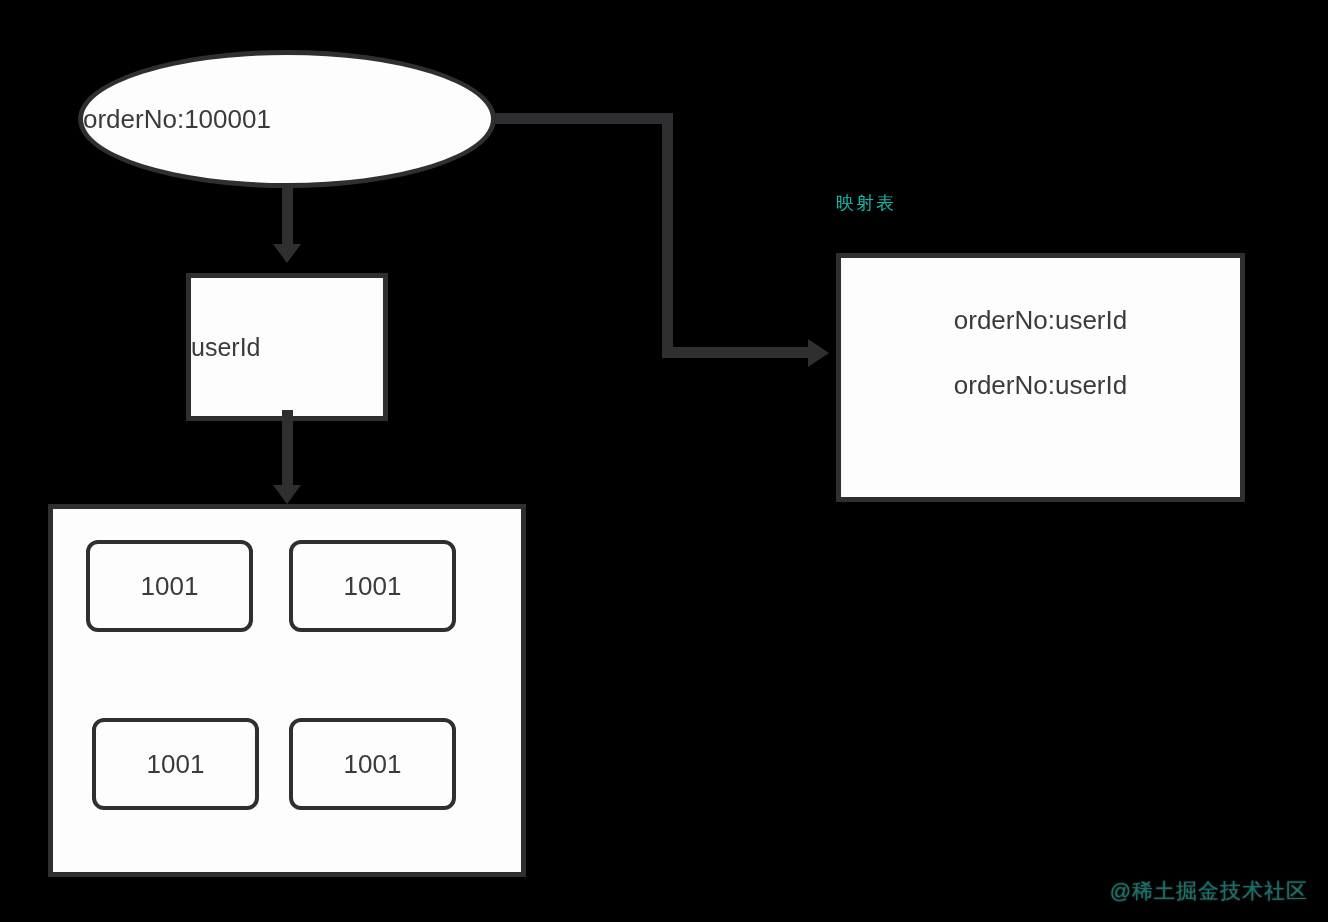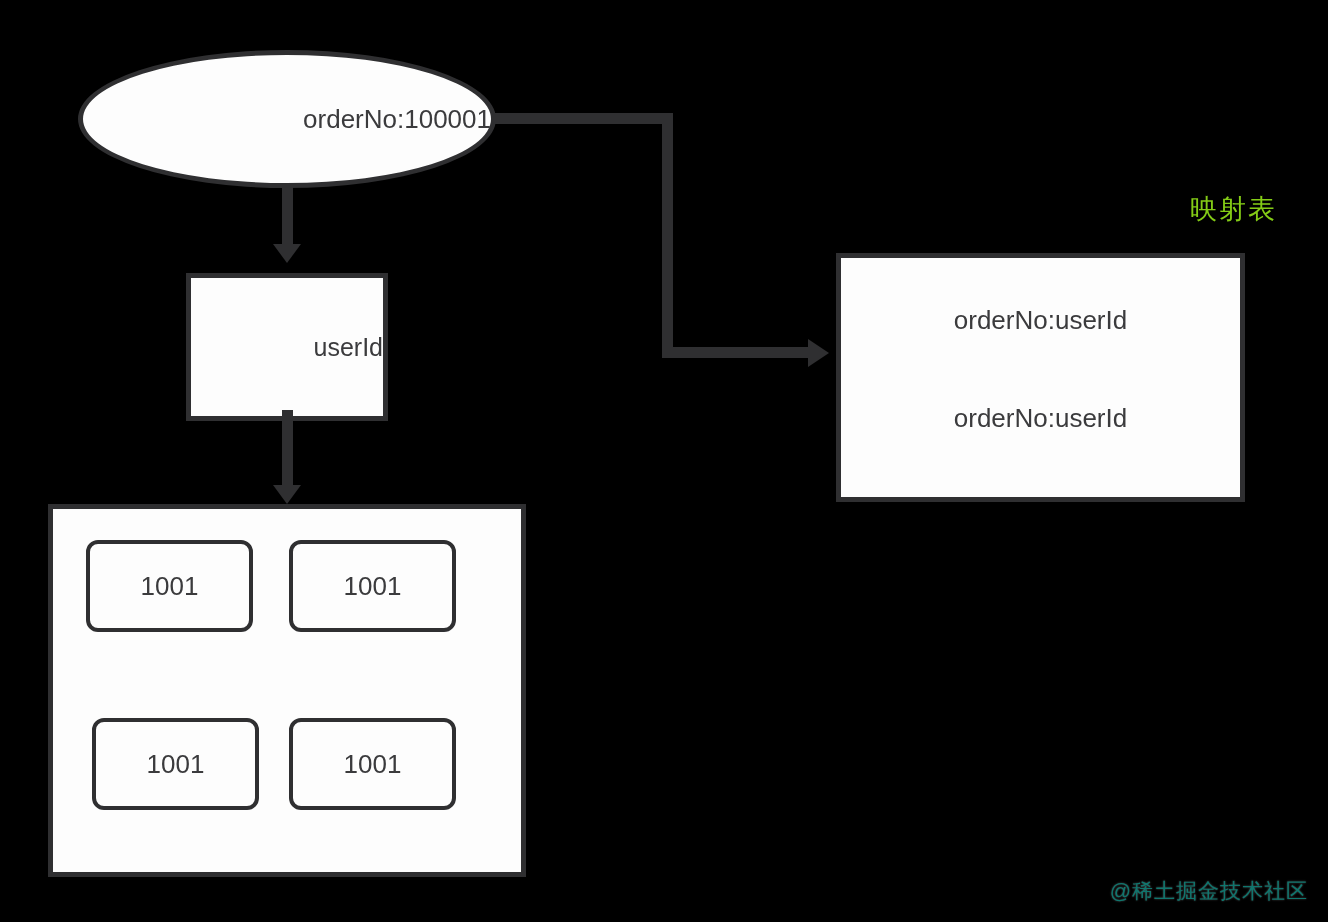--- a/index.html
+++ b/index.html
@@ -13,21 +13,21 @@
   .canvas { position: absolute; inset: 0; }
 
   
   .node {
     position: absolute;
     background: #fdfdfd;
     border: 5px solid #2f2f31;
     color: #3b3b3d;
     display: flex;
     align-items: center;
-    justify-content: flex-end;
+    justify-content: flex-start;
     font-size: 26px;
   }
   .ellipse {
     left: 78px; top: 50px; width: 418px; height: 138px;
     border-radius: 50%;
   }
   .userid-box {
     left: 186px; top: 273px; width: 202px; height: 148px;
     font-size: 25px;
   }
@@ -48,29 +48,29 @@
   .cell-0 { left: 33px;  top: 31px;  }
   .cell-1 { left: 236px; top: 31px;  }
   .cell-2 { left: 39px;  top: 209px; }
   .cell-3 { left: 236px; top: 209px; }
 
   .mapping-box {
     left: 836px; top: 253px; width: 409px; height: 249px;
     flex-direction: column;
     justify-content: flex-start;
     padding-top: 47px;
-    gap: 67px;
+    gap: 34px;
     font-size: 26px;
   }
   .mapping-caption {
     position: absolute;
     left: 836px; top: 191px; width: 441px;
-    text-align: right;
-    font-size: 27px;
-    color: #84cc16;
+    text-align: left;
+    font-size: 18px;
+    color: #14b8a6;
     letter-spacing: 2px;
   }
 
   
   .seg { position: absolute; background: #2f2f31; }
   .shaft-v { width: 11px; }
   .shaft-h { height: 11px; }
 
   .arrow-down {
     position: absolute;

